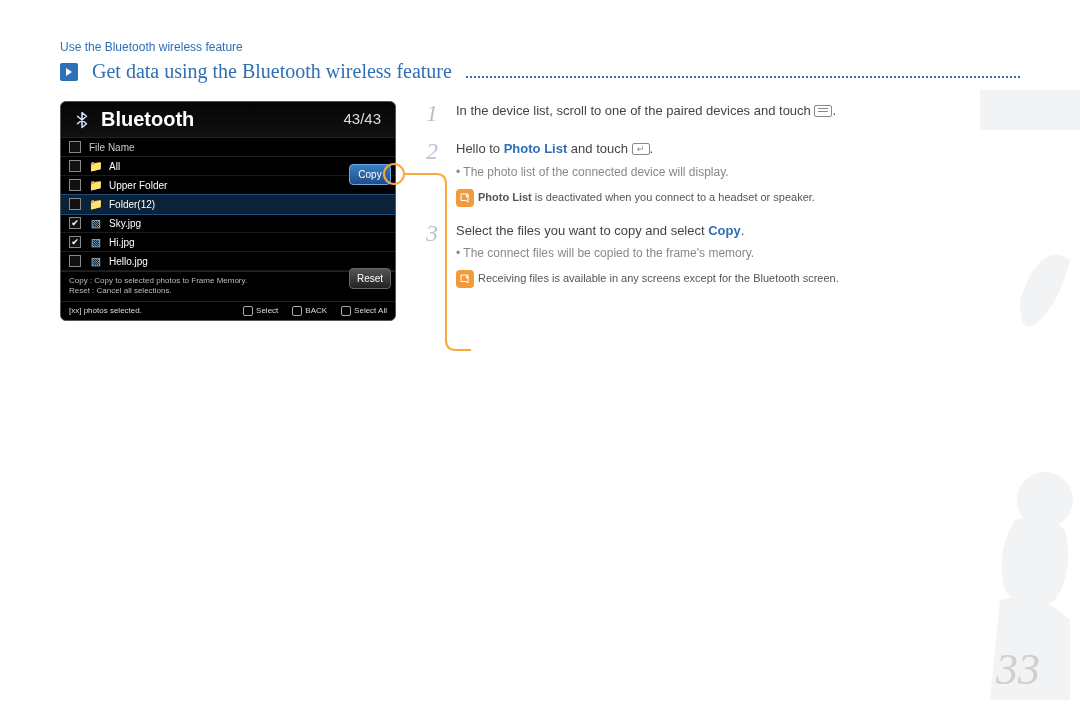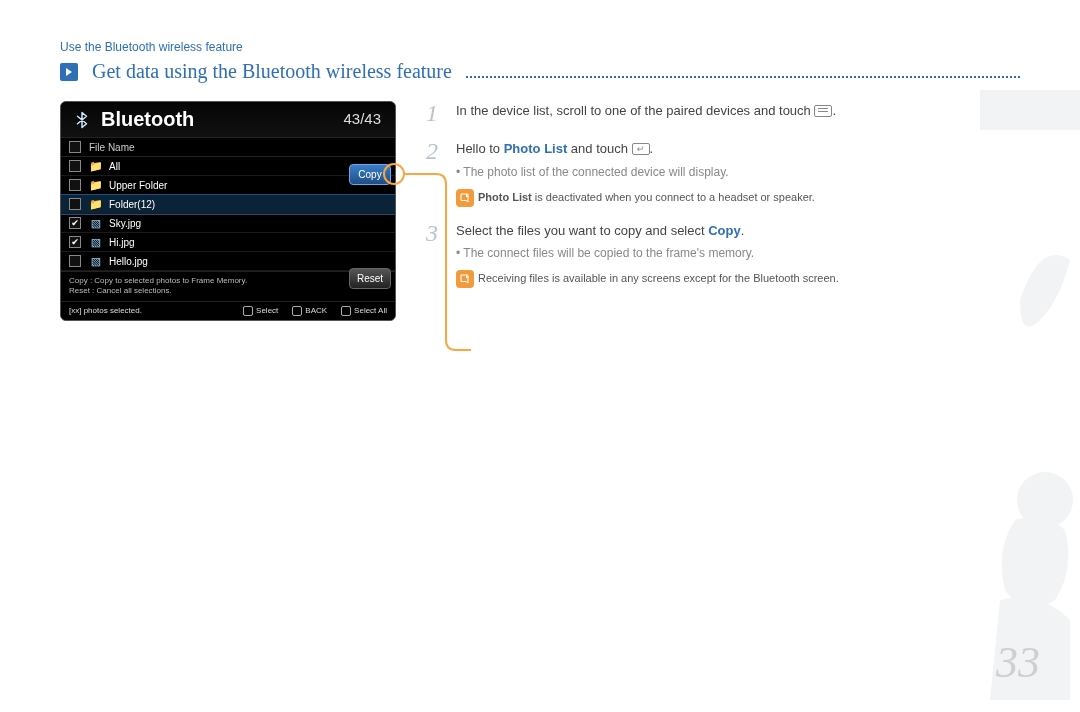--- a/index.html
+++ b/index.html
@@ -198,21 +198,21 @@
   }
   .note-ic {
     width:18px;height:18px;border-radius:4px;background:#f39a3a;
     display:flex;align-items:center;justify-content:center;flex-shrink:0;
   }
   .note-ic svg{width:12px;height:12px;}
   .emph { color:#2e6fb5; font-weight:bold; }
   
   .pagenum {
     position:absolute;
-    right:40px; bottom:24px;
+    right:40px; bottom:17px;
     font-family: Georgia, serif;
     font-size:44px;
     font-style:italic;
     color:#cfcfcf;
   }
   
   .decor {
     position:absolute;
     right:0; top:0; bottom:0;
     width:120px;

